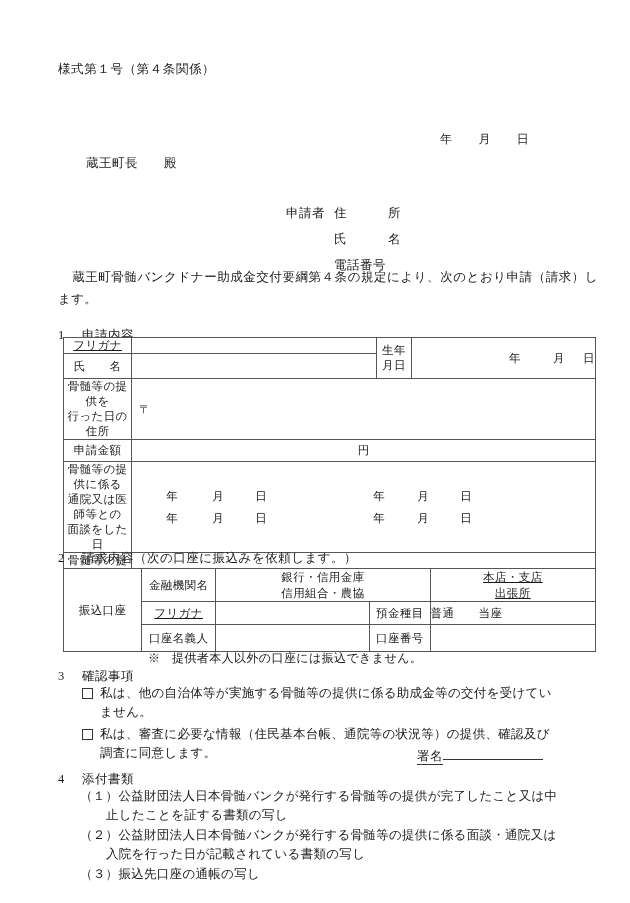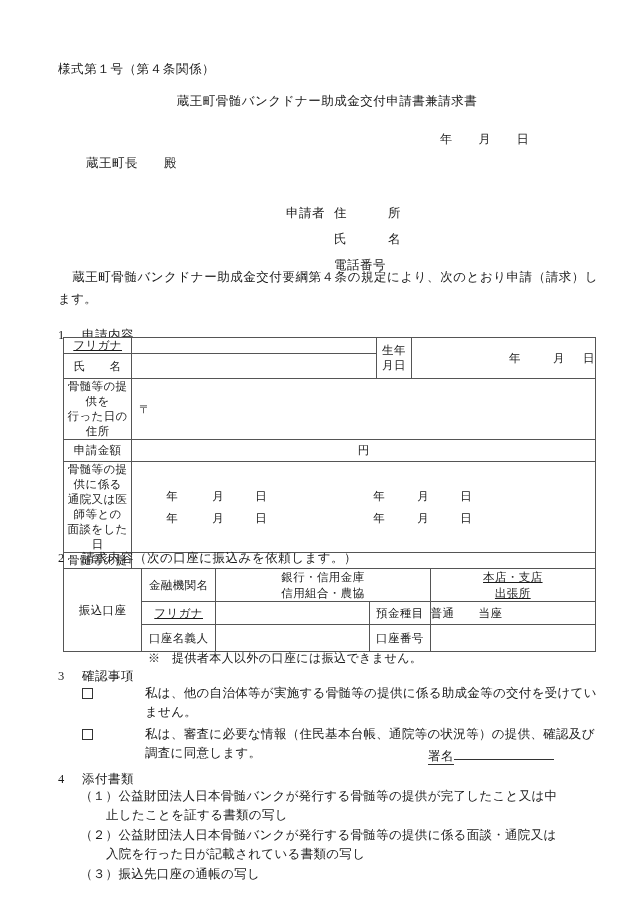--- a/index.html
+++ b/index.html
@@ -177,26 +177,26 @@
     margin-bottom: 3px;
   }
   .checkbox {
     flex: 0 0 auto;
     width: 9px;
     height: 9px;
     border: 1px solid #333;
     margin: 4px 7px 0 0;
     background: #fff;
   }
-  .check-text { flex: 1 1 auto; text-align: justify; margin-left: 45px; }
+  .check-text { flex: 1 1 auto; text-align: justify; }
   .check-text .l2 { display: block; }
 
   #signature-line {
     position: absolute;
-    left: 428px;
+    left: 417px;
     top: 748px;
     font-size: 12.5px;
     letter-spacing: 0.5px;
   }
   #signature-label { border-bottom: 1px solid #333; padding-bottom: 1px; }
   #signature-blank {
     display: inline-block;
     width: 100px;
     border-bottom: 1px solid #333;
     padding-bottom: 1px;
@@ -216,21 +216,20 @@
   .attach-item .line1 { display: block; text-align: justify; }
   .attach-item .line2 { display: block; padding-left: 26px; }
 </style>
 </head>
 <body>
 
 <div class="page">
 
   <div id="form-number">様式第１号（第４条関係）</div>
 
-  <div id="doc-title">蔵王町骨髄バンクドナー助成金交付申請書兼請求書</div>
 
   <div id="date-line">
     <span>年</span><span class="gap"></span><span>月</span><span class="gap"></span><span>日</span>
   </div>
 
   <div id="addressee">
     <span>蔵王町長</span><span class="gap"></span><span>殿</span>
   </div>
 
   <div id="applicant-block">

